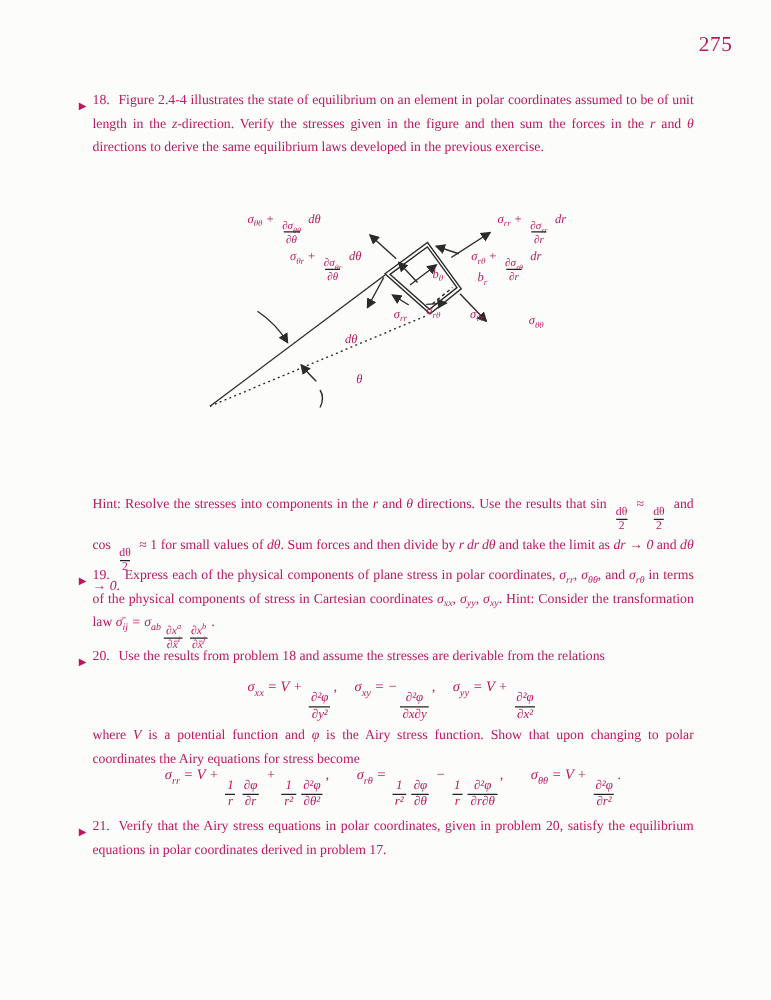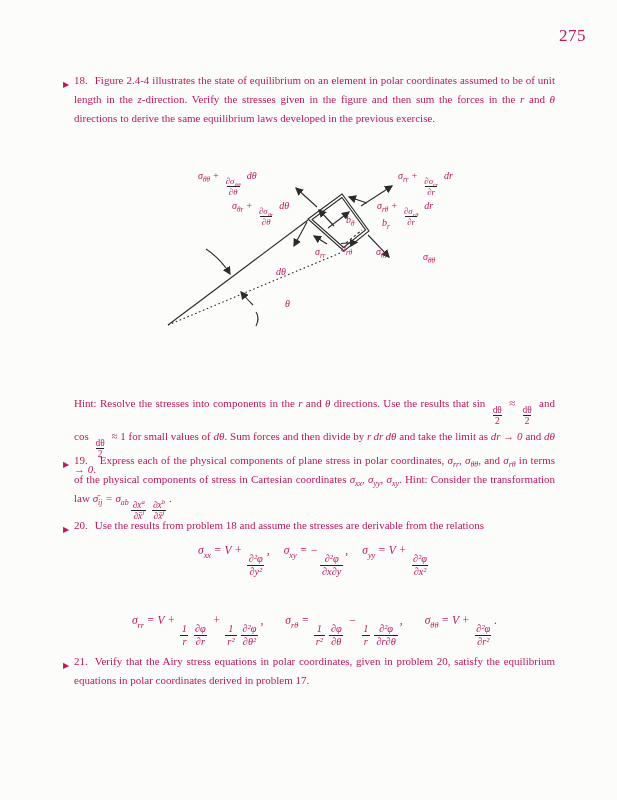--- a/index.html
+++ b/index.html
@@ -136,20 +136,23 @@
     <span><i>σ<sub>xy</sub> = −<span class="fr">
             <span class="n">∂²φ</span>
             <span class="d">∂x∂y</span>
           </span>,</i></span>
     <span><i>σ<sub>yy</sub> = V + <span class="fr">
             <span class="n">∂²φ</span>
             <span class="d">∂x²</span>
           </span></i></span>
   </div>
 
+  <div class="para" style="top:579px;">
+    <span>where <i>V</i> is a potential function and <i>φ</i> is the Airy stress function.  Show that upon changing to polar coordinates the Airy equations for stress become</span>
+  </div>
 
   <div id="eq-row-2" class="eqrow">
     <span><i>σ<sub>rr</sub> = V + <span class="fr">
             <span class="n">1</span>
             <span class="d">r</span>
           </span><span class="fr">
             <span class="n">∂φ</span>
             <span class="d">∂r</span>
           </span> + <span class="fr">
             <span class="n">1</span>

